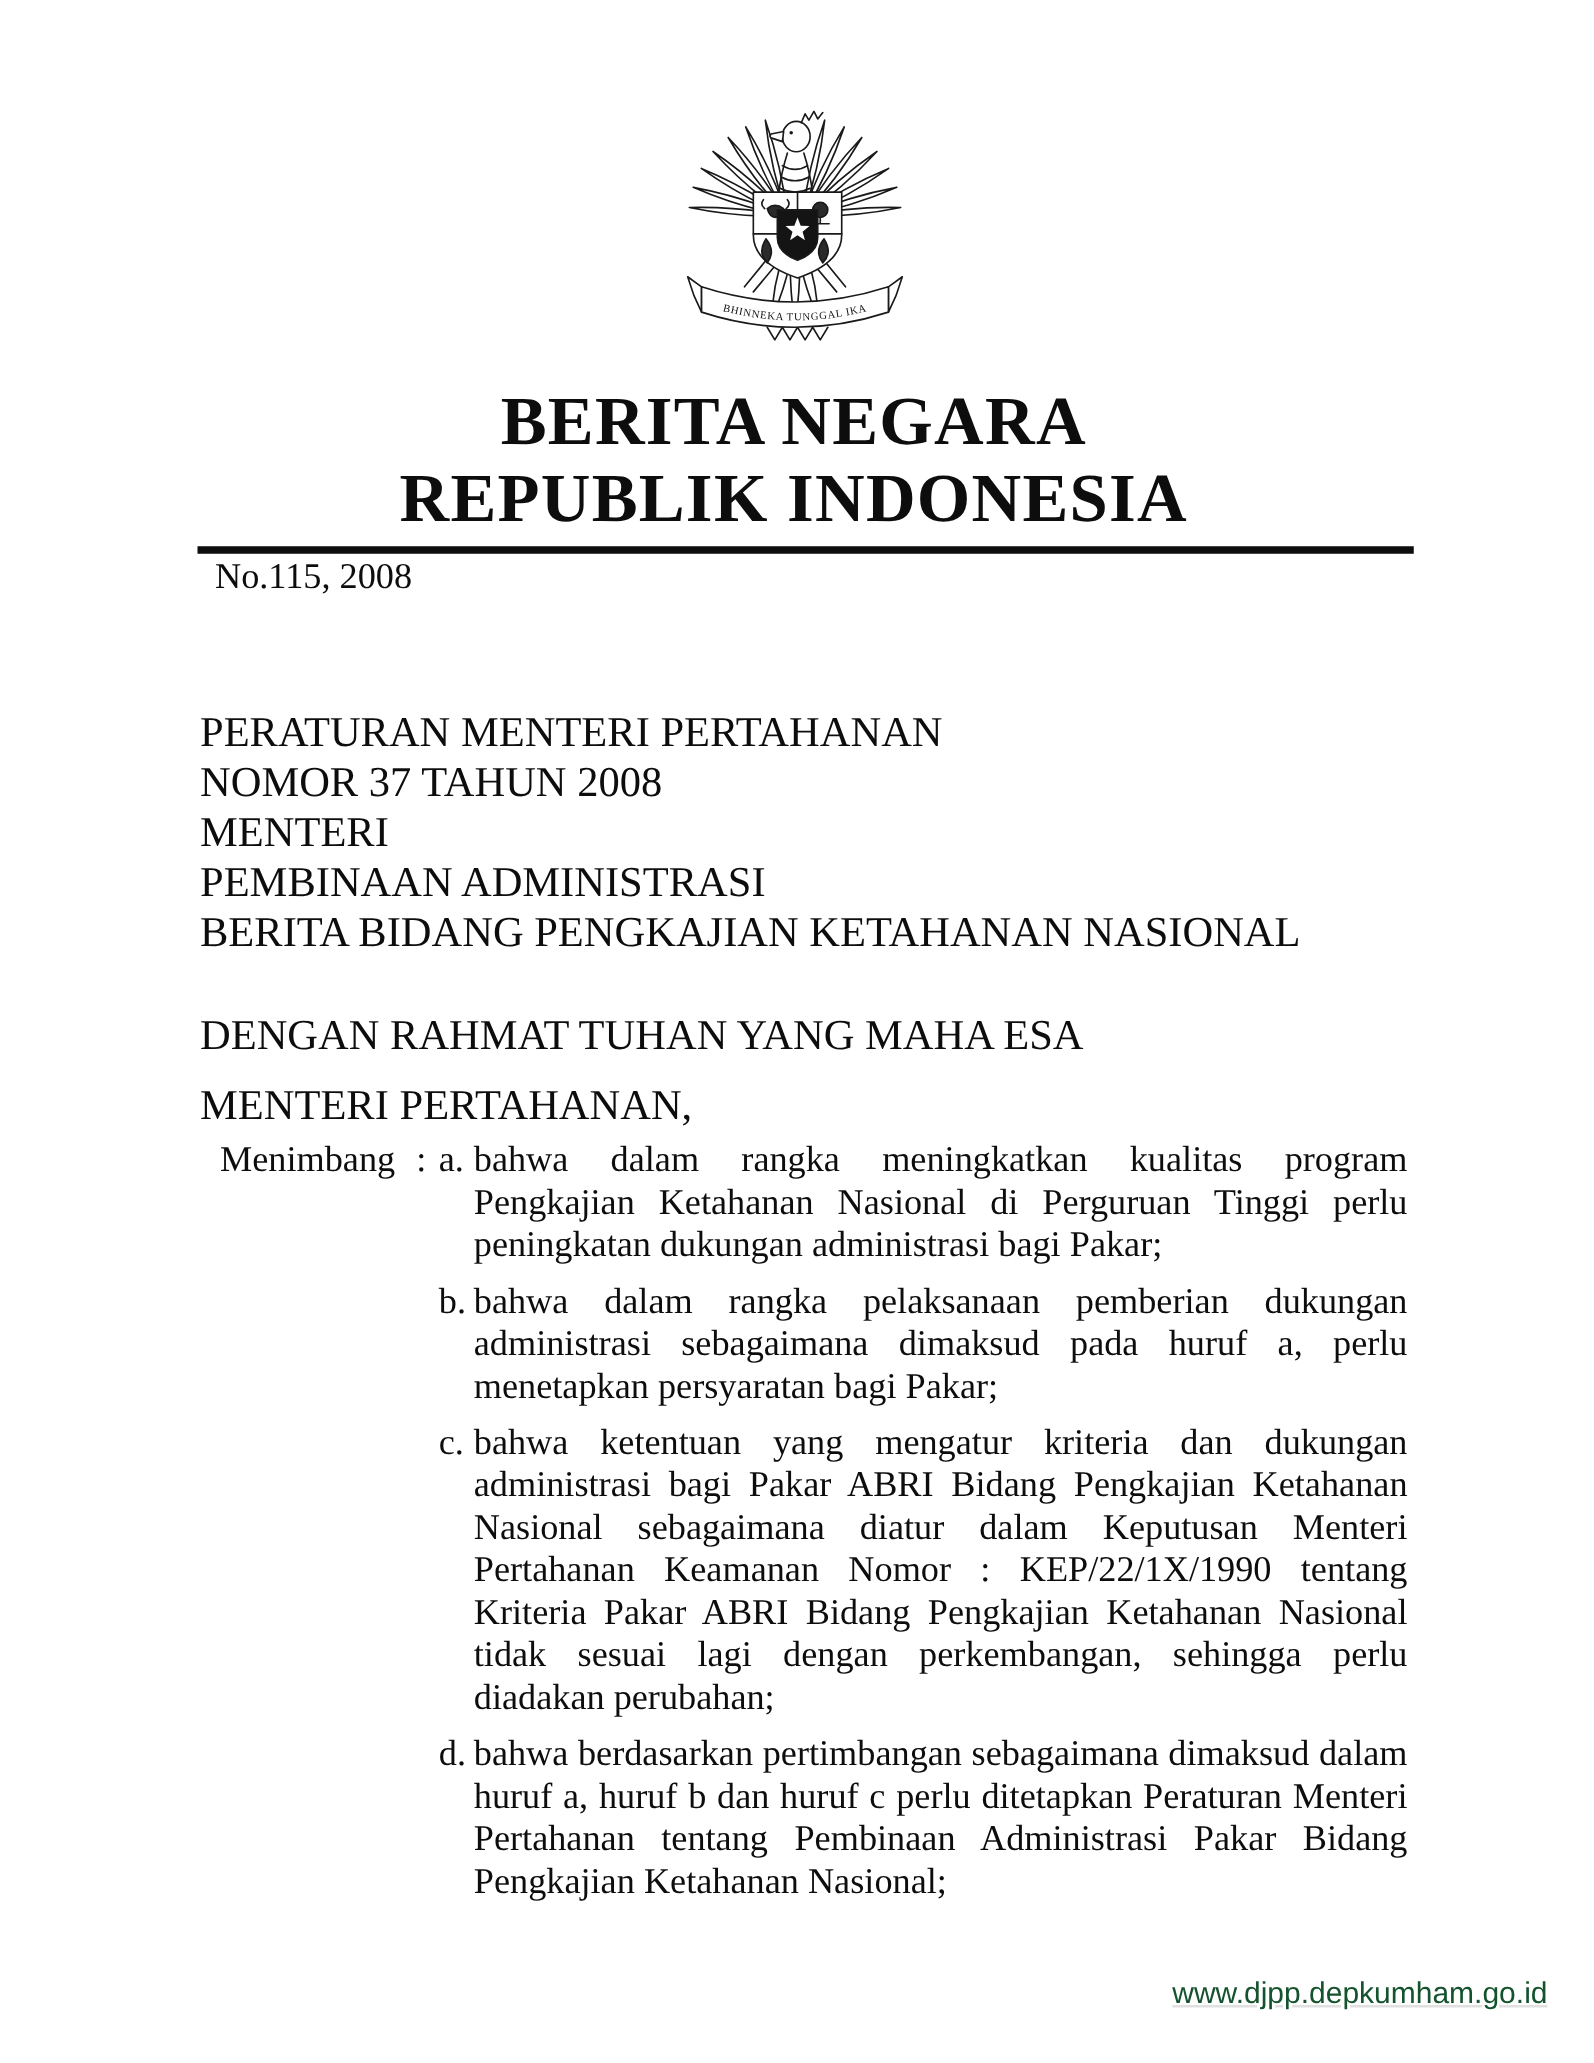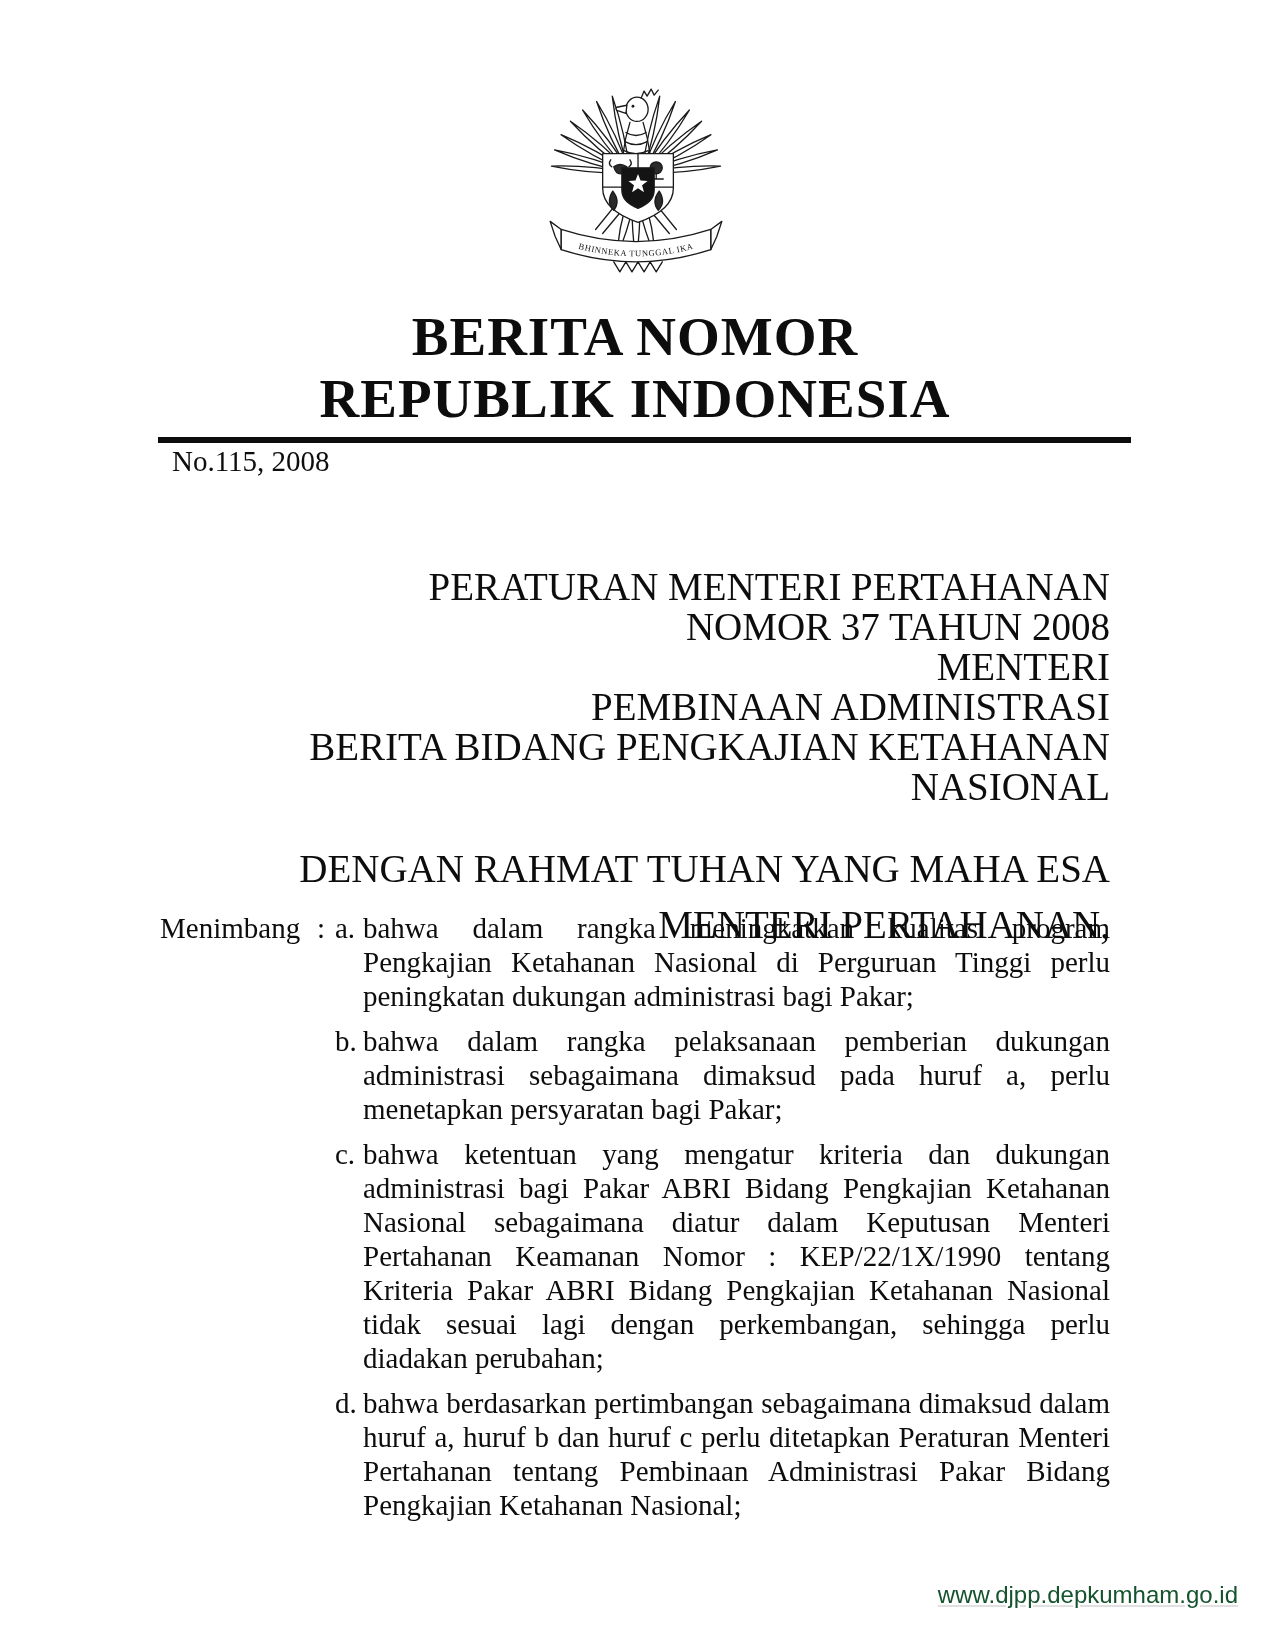--- a/index.html
+++ b/index.html
@@ -28,27 +28,27 @@
     position:absolute;left:172px;top:444px;width:950px;
     display:flex;font-size:29px;line-height:34px;
   }
   .gz-number{width:335px;flex:none;}
   .gz-entry{flex:1;}
   .entry-l1{display:block;text-align:justify;text-align-last:justify;}
   .entry-l2{display:block;text-align:left;}
   
   .doc-title{
     position:absolute;left:160px;top:567px;width:950px;
-    text-align:right;font-size:39px;line-height:40px;
+    text-align:left;font-size:34px;line-height:40px;
   }
   .doc-title .invocation{margin-top:42px;}
   .doc-title .authority{margin-top:16px;}
   
   .consider{
-    position:absolute;left:160px;top:911px;width:950px;
+    position:absolute;left:176px;top:911px;width:950px;
     display:flex;font-size:29px;line-height:34px;
   }
   .consider-label{
     width:165px;flex:none;margin-right:10px;
     display:flex;justify-content:space-between;
   }
   .consider-items{flex:1;list-style:none;margin:0;padding:0;}
   .consider-item{display:flex;margin-bottom:11px;}
   .consider-item:last-child{margin-bottom:0;}
   .item-marker{width:28px;flex:none;}
@@ -139,21 +139,21 @@
           <path d="M16,146 Q90,170 164,146 L164,166 Q90,190 16,166 Z"></path>
           <path id="bannerPath" d="M22,162 Q90,183 158,162" fill="none" stroke="none"></path>
           <text font-size="8.5" fill="#141414" stroke="none" letter-spacing="0.6" font-family="Liberation Serif, serif">
             <textPath href="#bannerPath" xlink:href="#bannerPath" startOffset="50%" text-anchor="middle">BHINNEKA TUNGGAL IKA</textPath>
           </text>
         </g>
       </g>
     </svg>
   </div>
 
-  <div class="gz-title l1">BERITA NOMOR</div>
+  <div class="gz-title l1">BERITA NEGARA</div>
   <div class="gz-title l2">REPUBLIK INDONESIA</div>
   <div class="rule"></div>
 
   <div class="mast-row">
     <div class="gz-number">No.115, 2008</div>
   </div>
 
   <div class="doc-title">
     <div>PERATURAN MENTERI PERTAHANAN</div>
     <div>NOMOR 37 TAHUN 2008</div>

